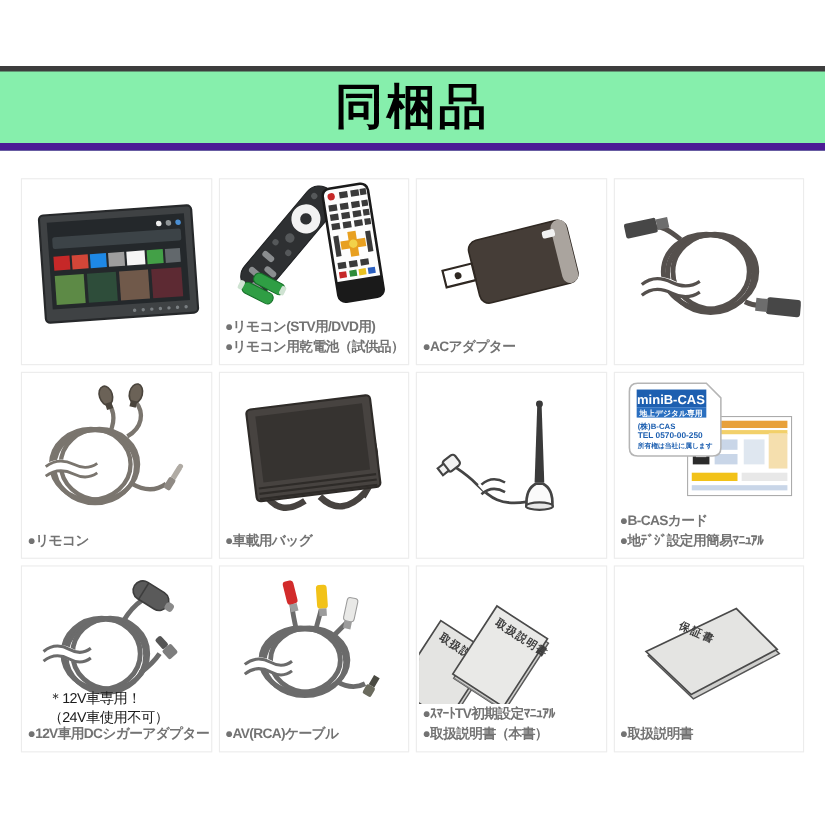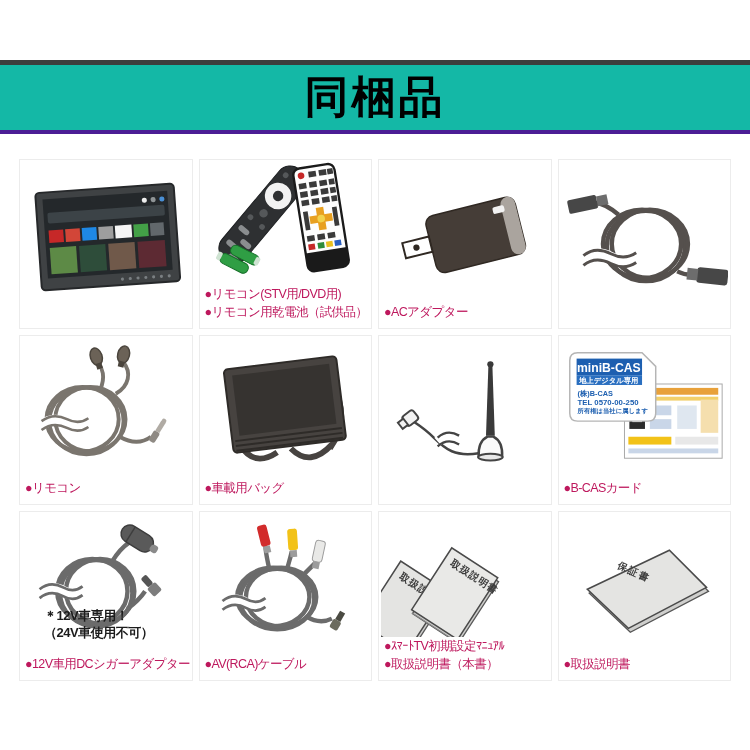--- a/index.html
+++ b/index.html
@@ -3,22 +3,22 @@
 <meta charset="utf-8">
 <style>
   html,body{margin:0;padding:0;}
   body{
     width:750px;height:750px;background:#ffffff;overflow:hidden;
     font-family:"Liberation Sans","DejaVu Sans",sans-serif;
     color:#1c1c1c;
   }
   
   .banner{
-    margin-top:60px;height:65px;background:#14b8a6;
-    border-top:5px solid #3d3d3d;border-bottom:4px solid #4c1d95;
+    margin-top:60px;height:65px;background:#86efac;
+    border-top:5px solid #3d3d3d;border-bottom:7px solid #4c1d95;
     display:flex;align-items:center;justify-content:center;
   }
   .banner h1{
     margin:0;font-size:44px;font-weight:900;color:#000;letter-spacing:3px;
   }
   
   .grid{
     width:712px;margin:25px auto 0;
     display:grid;grid-template-columns:repeat(4,1fr);
     grid-auto-rows:170px;gap:6px;
@@ -26,26 +26,26 @@
   .cell{
     background:#fff;border:1px solid #ececec;
     display:flex;flex-direction:column;position:relative;overflow:hidden;
   }
   .art{
     flex:1;display:flex;justify-content:center;min-height:0;
   }
   .art svg{width:168px;max-height:100%;}
   .caps{
     margin-top:auto;padding:0 3px 7px 5px;
-    font-size:12.5px;font-weight:400;line-height:1.45;
-    letter-spacing:-0.6px;color:#be185d;white-space:nowrap;
+    font-size:12.5px;font-weight:700;line-height:1.45;
+    letter-spacing:-0.6px;color:#737373;white-space:nowrap;
   }
   .note{
-    position:absolute;left:24px;top:96px;
-    font-size:13px;font-weight:700;line-height:1.3;
+    position:absolute;left:24px;top:112px;
+    font-size:13px;font-weight:400;line-height:1.3;
     letter-spacing:-0.5px;color:#1c1c1c;
   }
   text{font-family:"Liberation Sans","DejaVu Sans",sans-serif;}
 </style>
 </head>
 <body>
 
 <div class="banner">
   <h1>同梱品</h1>
 </div>
@@ -299,20 +299,21 @@
           <rect x="17" y="33" width="67" height="10" fill="#2a6fc0"></rect>
           <text x="50" y="41" text-anchor="middle" font-size="7.5" font-weight="bold" fill="#ffffff">地上デジタル専用</text>
           <text x="18" y="54" font-size="7.5" font-weight="bold" fill="#1d5fb0">(株)B-CAS</text>
           <text x="18" y="63" font-size="8" font-weight="bold" fill="#1d5fb0">TEL 0570-00-250</text>
           <text x="18" y="72" font-size="6.5" font-weight="bold" fill="#1d5fb0">所有権は当社に属します</text>
         </g>
       </svg>
     </div>
     <div class="caps">
       <div>●B-CASカード</div>
+      <div>●地ﾃﾞｼﾞ設定用簡易ﾏﾆｭｱﾙ</div>
     </div>
   </div>
 
   <div class="cell">
     <div class="art">
       <svg viewBox="0 0 172 132">
         <g fill="none" stroke="#6b6b6b" stroke-width="4.5">
           <ellipse cx="76" cy="76" rx="37" ry="34"></ellipse>
           <ellipse cx="72" cy="74" rx="36" ry="33"></ellipse>
           <ellipse cx="80" cy="74" rx="35" ry="33"></ellipse>

